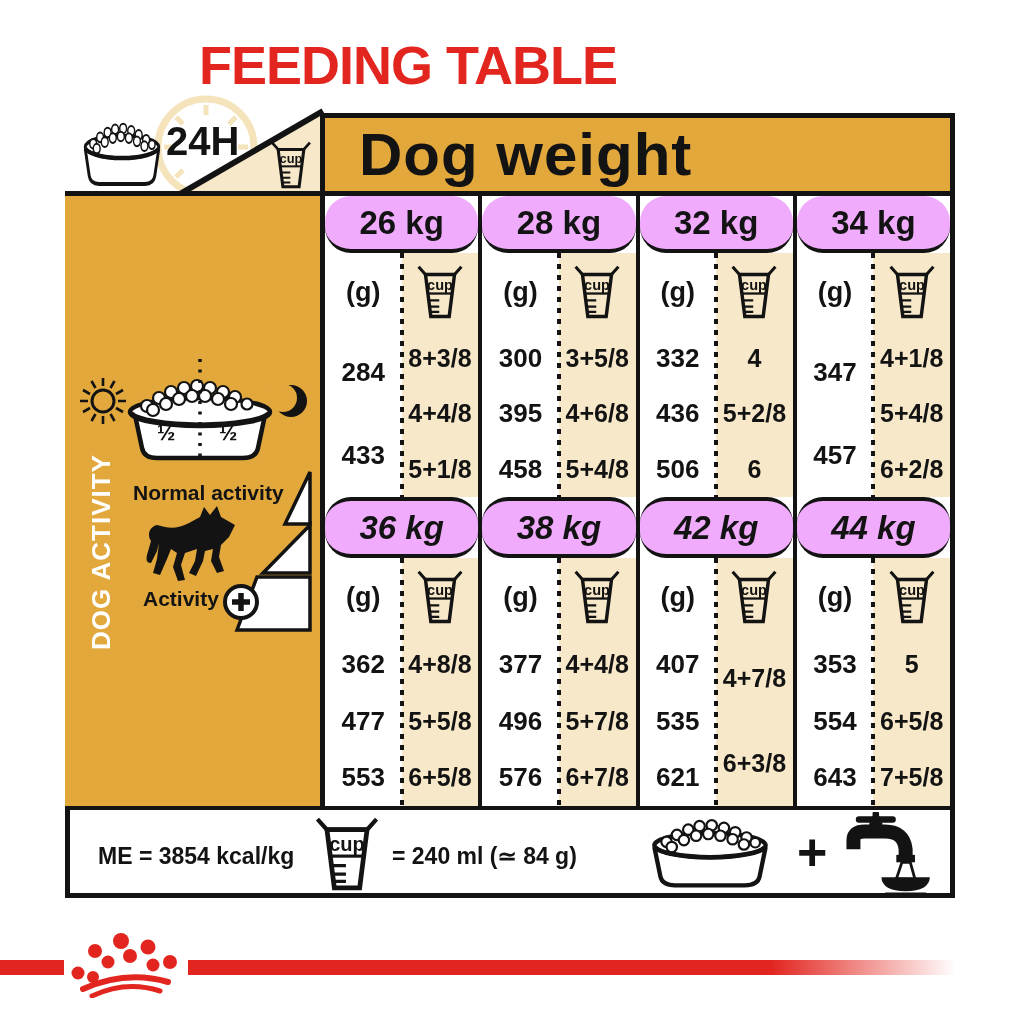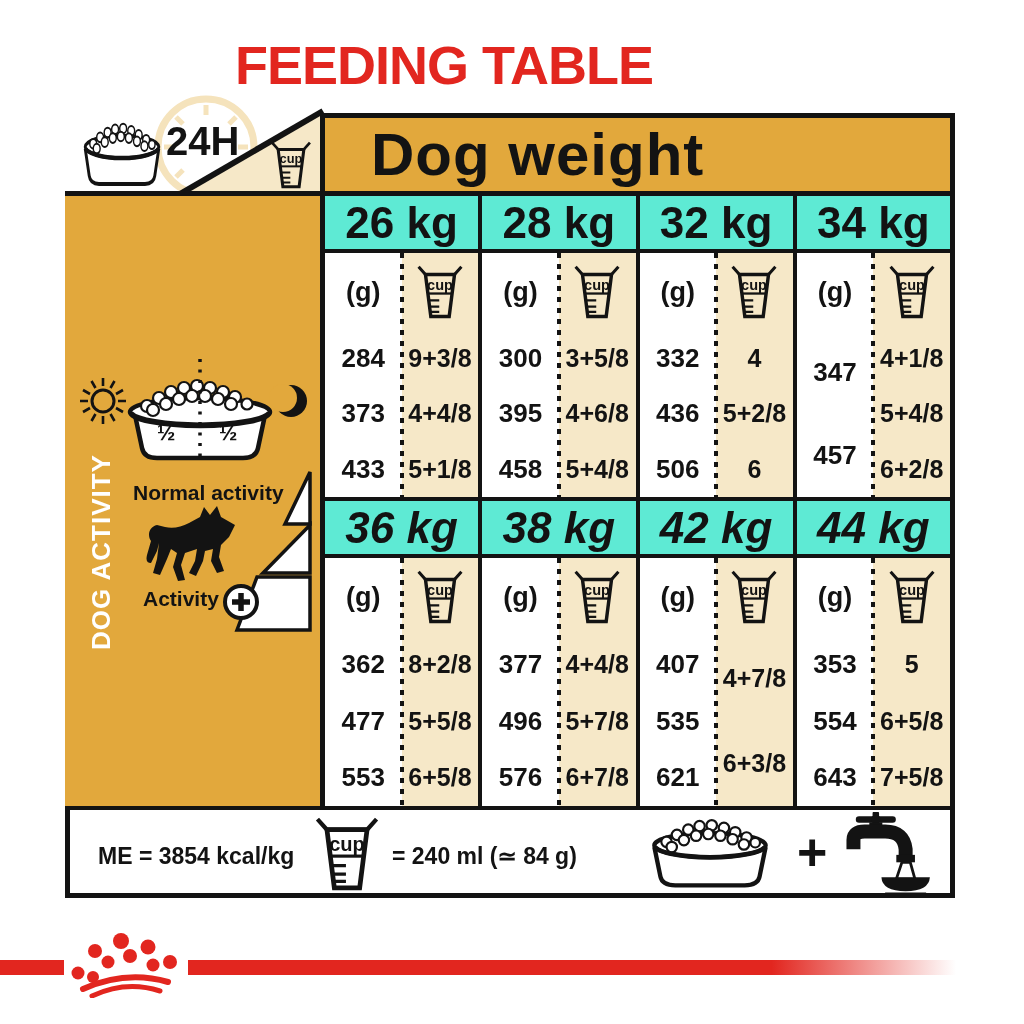--- a/index.html
+++ b/index.html
@@ -1,41 +1,41 @@
 <!DOCTYPE html>
 <html><head>
 <meta charset="utf-8">
 <style>
   html,body{margin:0;padding:0;}
   .page{position:relative;width:1024px;height:1024px;background:#ffffff;overflow:hidden;
         font-family:"Liberation Sans",sans-serif;color:#131313;}
   .abs{position:absolute;}
   
   .title{left:0;top:34px;width:816px;text-align:center;font-size:54px;font-weight:800;
-         letter-spacing:-1px;color:#E2261F;padding-left:36px;}
+         letter-spacing:-1px;color:#E2261F;}
   
   .banner{left:320px;top:113px;width:635px;height:83px;background:#E2A83C;
           border:5px solid #131313;box-sizing:border-box;display:flex;align-items:center;}
-  .banner-text{font-size:60px;font-weight:600;padding-left:46px;letter-spacing:1px;}
+  .banner-text{font-size:60px;font-weight:600;padding-left:34px;letter-spacing:1px;}
   .h24{left:166px;top:119px;font-size:40px;font-weight:800;}
   
   .seg{background:#131313;}
   
   .panel{left:65px;top:196px;width:255px;height:610px;background:#E2A83C;}
   .panel .lbl{position:absolute;font-weight:700;font-size:21px;white-space:nowrap;}
   .vlabel{position:absolute;left:36px;top:356px;transform:translate(-50%,-50%) rotate(-90deg);
           color:#ffffff;font-weight:800;font-size:26px;letter-spacing:1px;white-space:nowrap;}
   .half{position:absolute;font-weight:800;font-size:22px;}
   
   .grid{left:320px;top:196px;width:630px;height:610px;border-left:5px solid #131313;box-sizing:border-box;}
   .sec{display:flex;}
   .col{flex:1;border-right:4px solid #131313;display:flex;flex-direction:column;}
   .col:last-child{border-right:none;}
-  .wh{background:#5eead4;border-bottom:4px solid #131313;box-sizing:border-box;height:57px;
-      display:flex;align-items:center;justify-content:center;font-size:44px;font-weight:800;}
+  .wh{background:#f0abfc;border-bottom:4px solid #131313;box-sizing:border-box;height:57px;
+      display:flex;align-items:center;justify-content:center;font-size:33px;font-weight:800;border-radius:26px;}
   .sec2 .wh{height:61px;border-top:4px solid #131313;font-style:italic;}
   .cb{display:flex;}
   .sec1 .cb{height:244px;}
   .sec2 .cb{height:248px;}
   .gh{width:50%;background:#ffffff;display:flex;flex-direction:column;}
   .ch{width:50%;background:#F6E8C8;display:flex;flex-direction:column;position:relative;}
   .ch::before{content:"";position:absolute;left:-2px;top:0;bottom:0;width:4px;
       background:repeating-linear-gradient(#131313 0 5px,transparent 5px 11px);}
   .slot{display:flex;align-items:center;justify-content:center;}
   .unit{height:78px;font-size:27px;font-weight:800;}
@@ -186,30 +186,29 @@
 
   <div class="abs grid">
     <div class="sec sec1">
 
       <div class="col">
         <div class="wh">26 kg</div>
         <div class="cb">
           <div class="gh">
             <div class="slot unit">(g)</div>
             <div class="slot val">284</div>
-            <div class="slot val">373</div>
             <div class="slot val">433</div>
           </div>
           <div class="ch">
             <div class="slot unit">
                 <svg class="cupsvg" viewBox="0 0 68 72">
                   <use href="#cupdef"></use>
                 </svg>
               </div>
-            <div class="slot val">9+3/8</div>
+            <div class="slot val">8+3/8</div>
             <div class="slot val">4+4/8</div>
             <div class="slot val">5+1/8</div>
           </div>
         </div>
       </div>
 
       <div class="col">
         <div class="wh">28 kg</div>
         <div class="cb">
           <div class="gh">
@@ -284,21 +283,21 @@
             <div class="slot val">362</div>
             <div class="slot val">477</div>
             <div class="slot val">553</div>
           </div>
           <div class="ch">
             <div class="slot unit">
                 <svg class="cupsvg" viewBox="0 0 68 72">
                   <use href="#cupdef"></use>
                 </svg>
               </div>
-            <div class="slot val">8+2/8</div>
+            <div class="slot val">4+8/8</div>
             <div class="slot val">5+5/8</div>
             <div class="slot val">6+5/8</div>
           </div>
         </div>
       </div>
 
       <div class="col">
         <div class="wh">38 kg</div>
         <div class="cb">
           <div class="gh">

